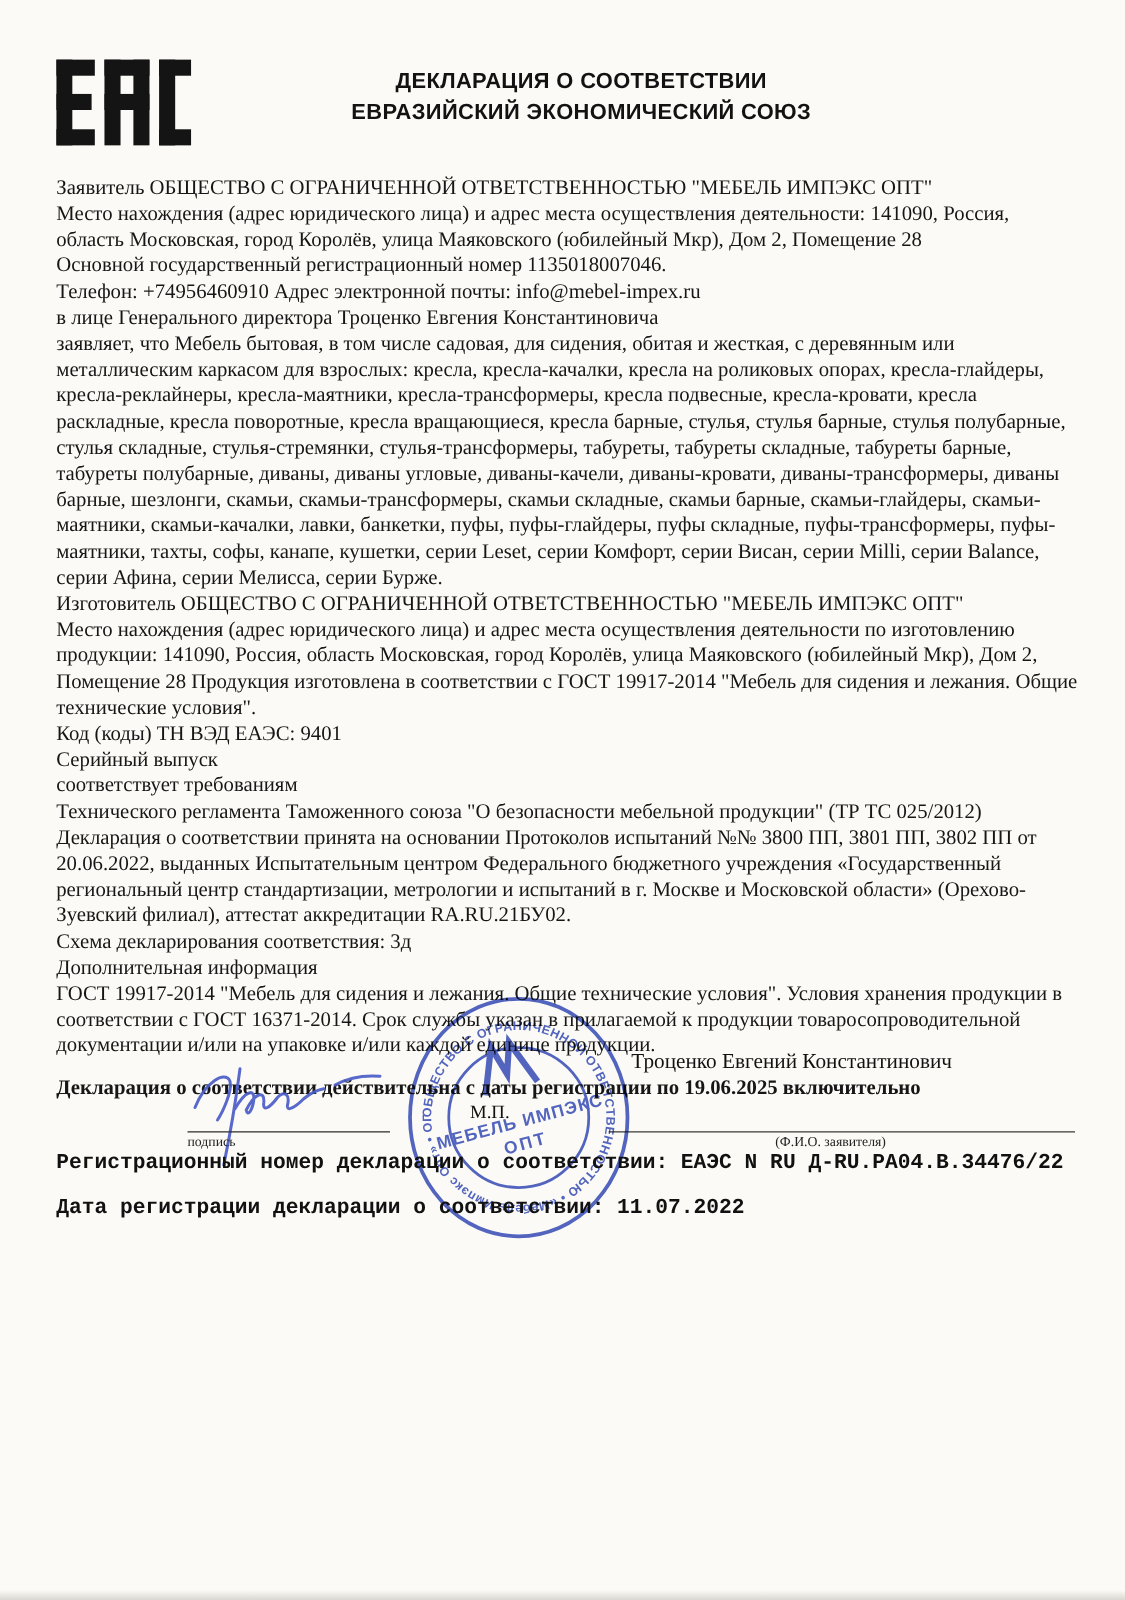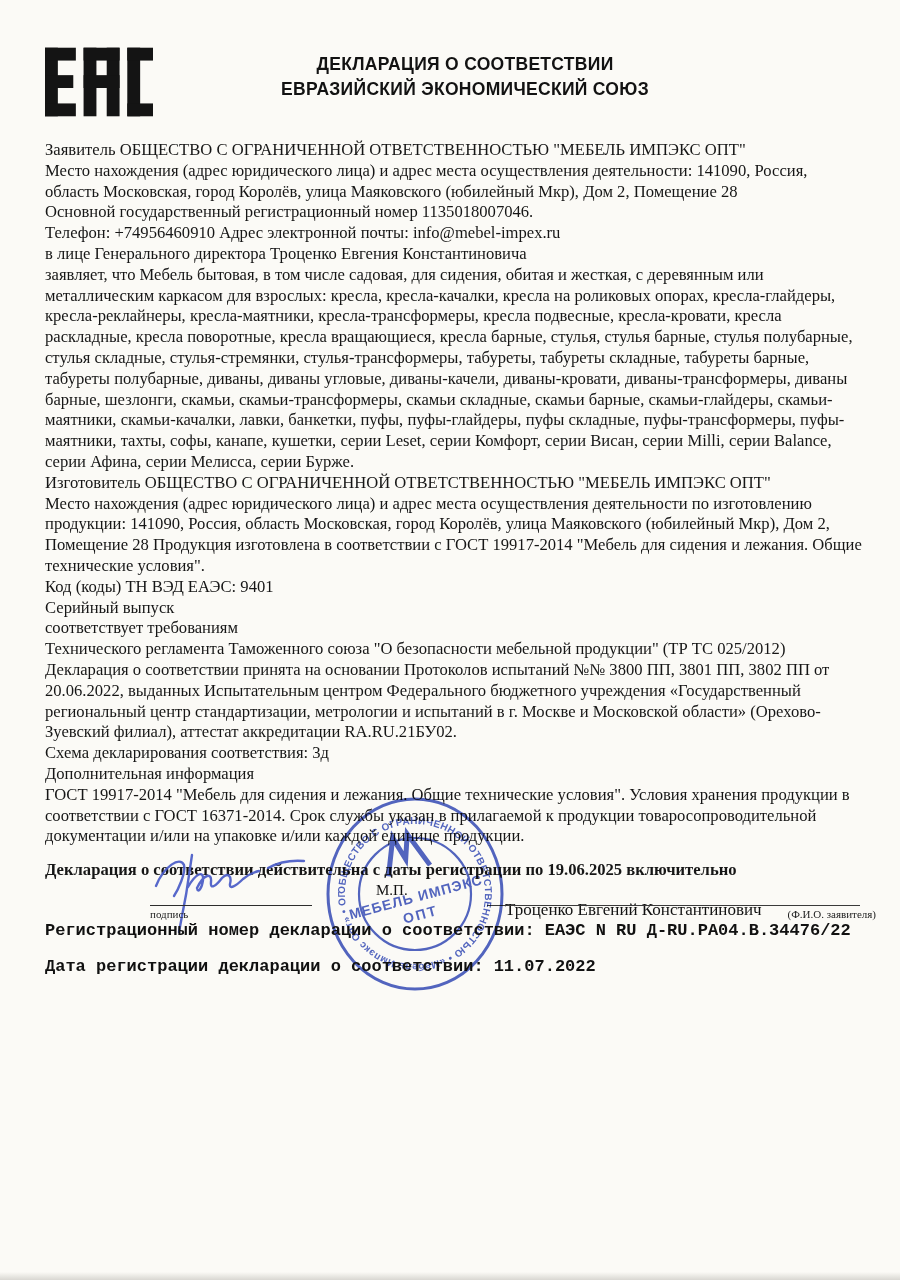--- a/index.html
+++ b/index.html
@@ -26,23 +26,23 @@
     font-size:16.6px;line-height:20.8px;
   }
   .doc-body p{margin:0;padding:0;}
   .doc-body b{font-weight:normal;margin-top:32px;}
   .validity{font-weight:bold;margin-top:13px !important;}
   
   .sig-svg{position:absolute;left:148px;top:846px;}
   .sig-line{position:absolute;left:150px;top:905px;width:162px;border-top:1.6px solid #2d2d2d;}
   .sig-label{position:absolute;left:150px;top:908px;width:162px;font-size:11px;color:#222;}
   .mp-text{position:absolute;left:376px;top:882px;font-size:15px;color:#111;}
-  .fio-text{position:absolute;left:505px;top:900px;font-size:17px;color:#111;}
+  .fio-text{position:absolute;left:505px;top:839px;font-size:17px;color:#111;}
   .fio-line{position:absolute;left:487px;top:905px;width:373px;border-top:1.6px solid #3a3a3a;}
-  .fio-label{position:absolute;left:503px;top:908px;width:373px;text-align:right;font-size:11px;color:#222;}
+  .fio-label{position:absolute;left:478px;top:908px;width:373px;text-align:center;font-size:11px;color:#222;}
   .reg-line{position:absolute;left:45px;font-size:17px;font-weight:bold;color:#111;white-space:nowrap;font-family:Liberation Mono, monospace;}
   .reg-line .val{margin-left:10px;}
   .reg-number{top:921px;}
   .reg-date{top:945px;margin-top:12px;}
   
   .stamp-svg{
     position:absolute;left:320px;top:794px;
     mix-blend-mode:multiply;opacity:.88;
   }
   .stamp-svg text{font-family:"Liberation Sans","DejaVu Sans",sans-serif;}

